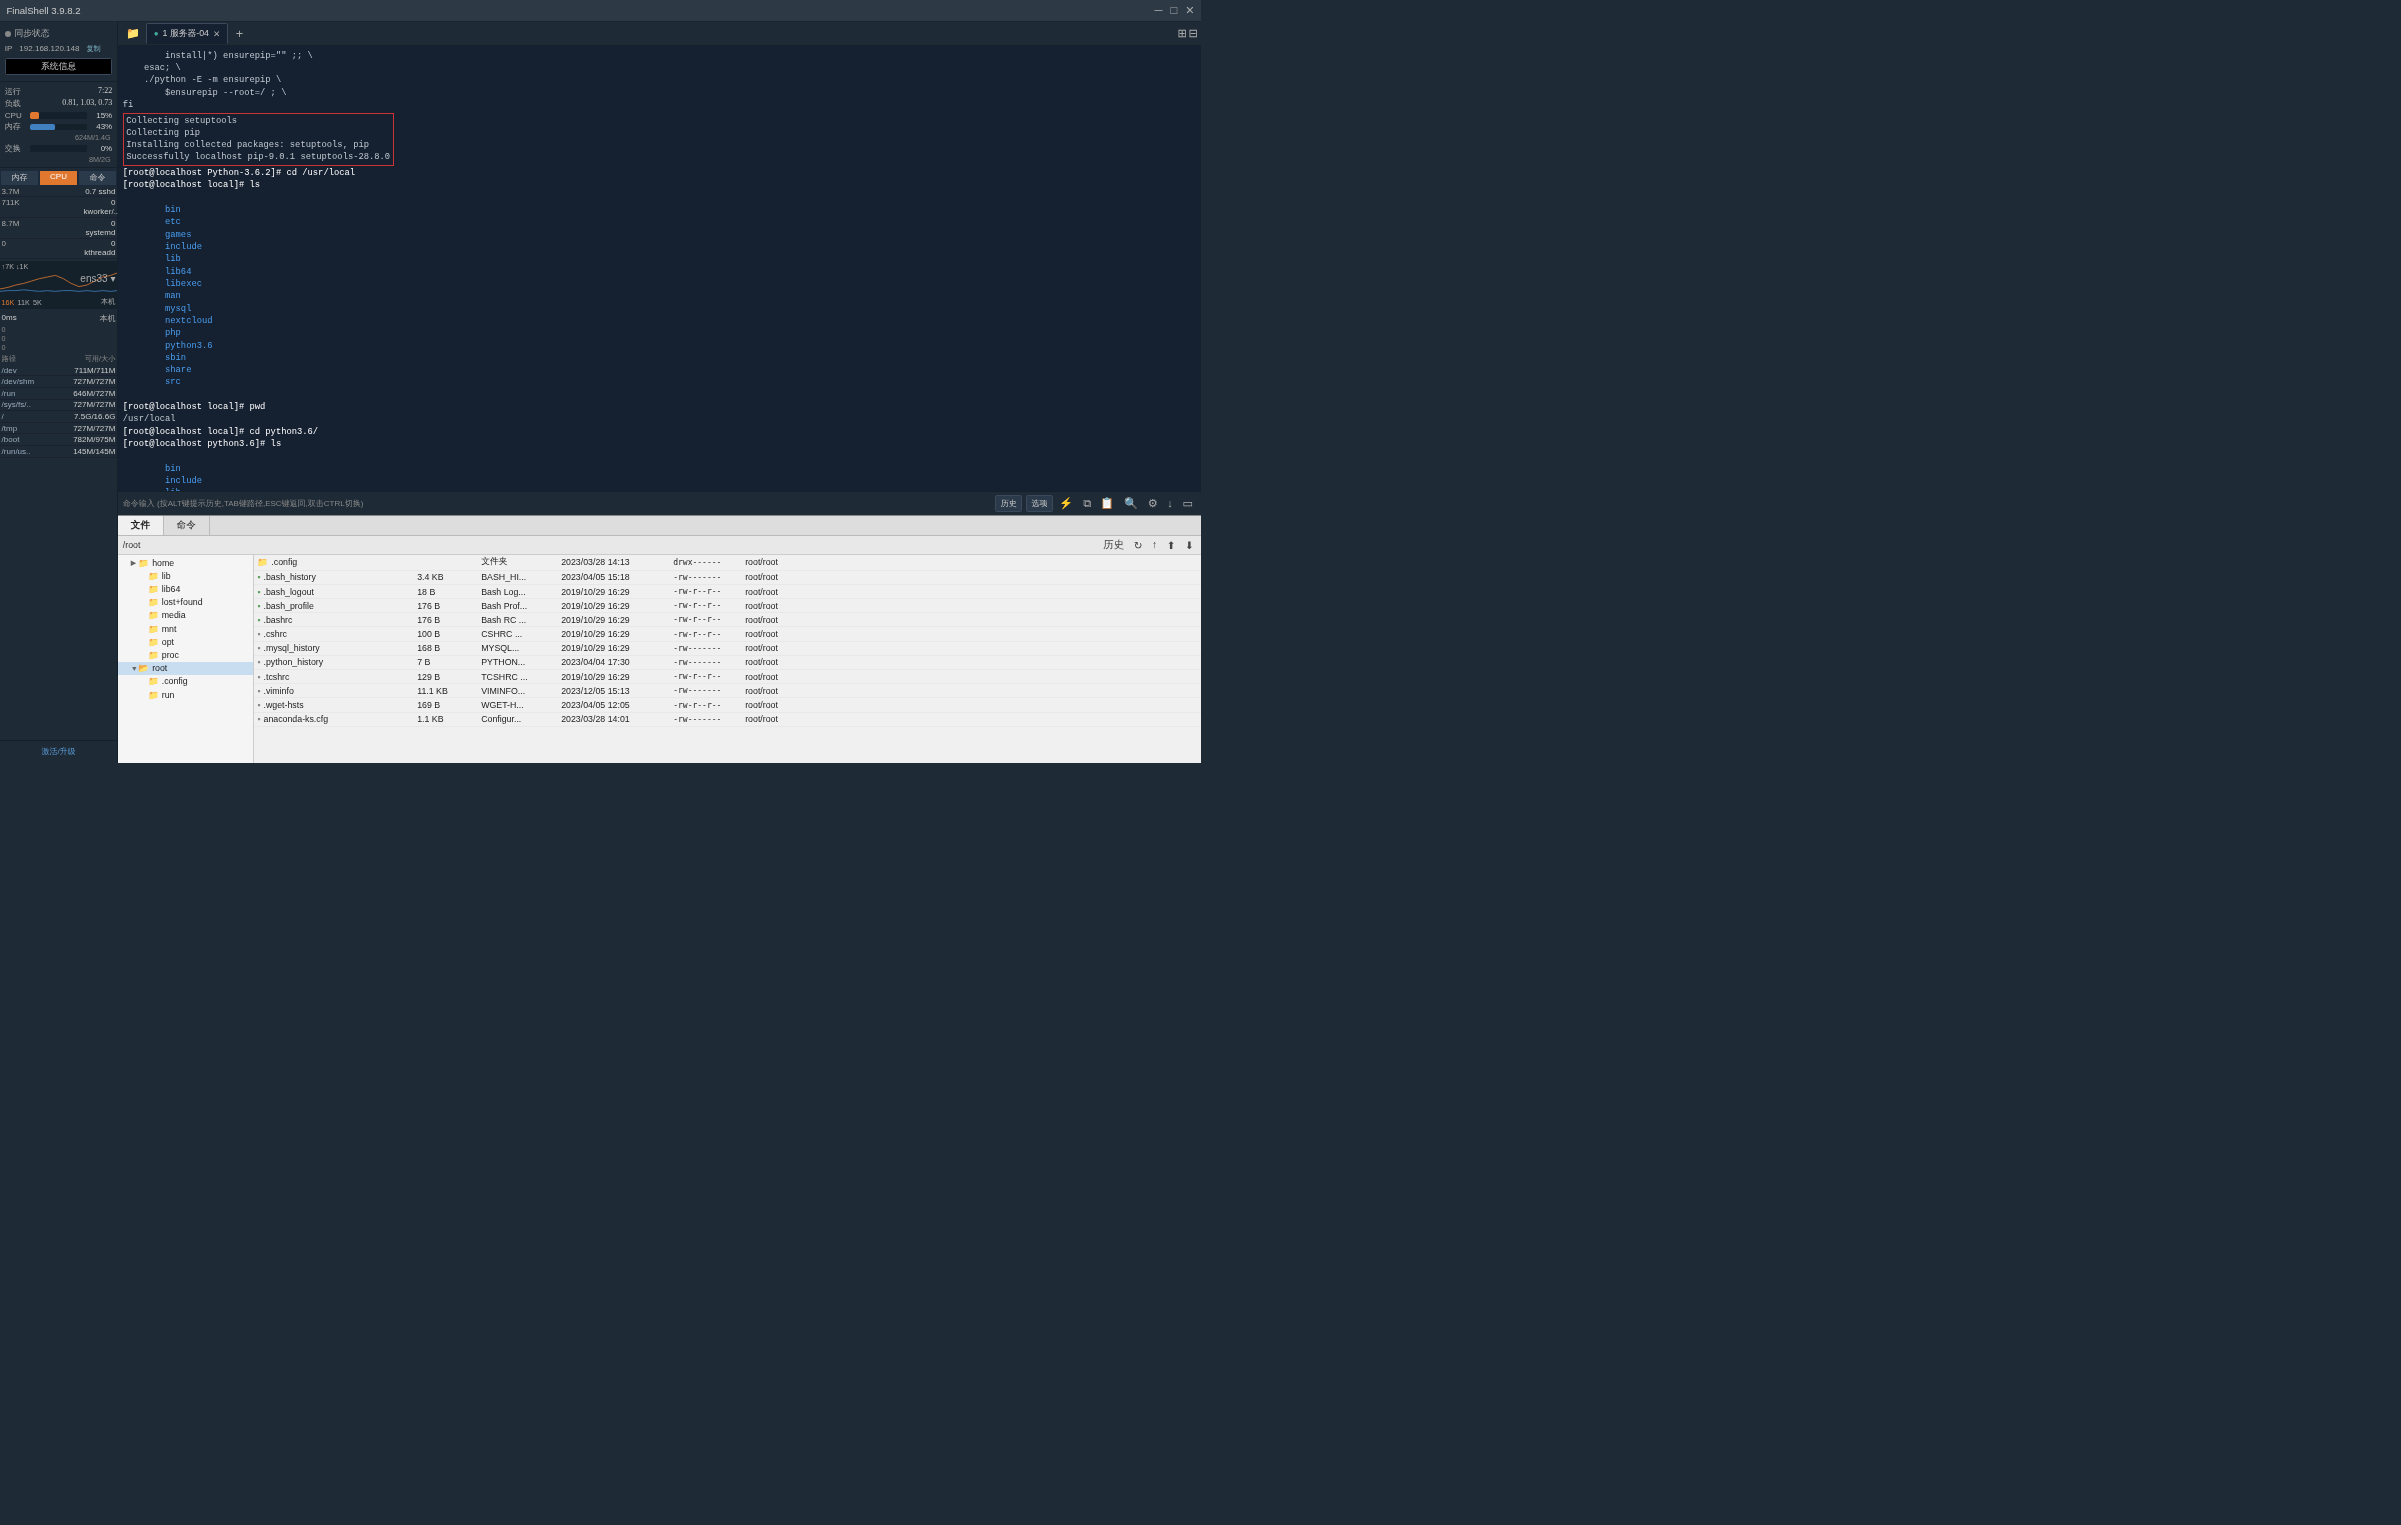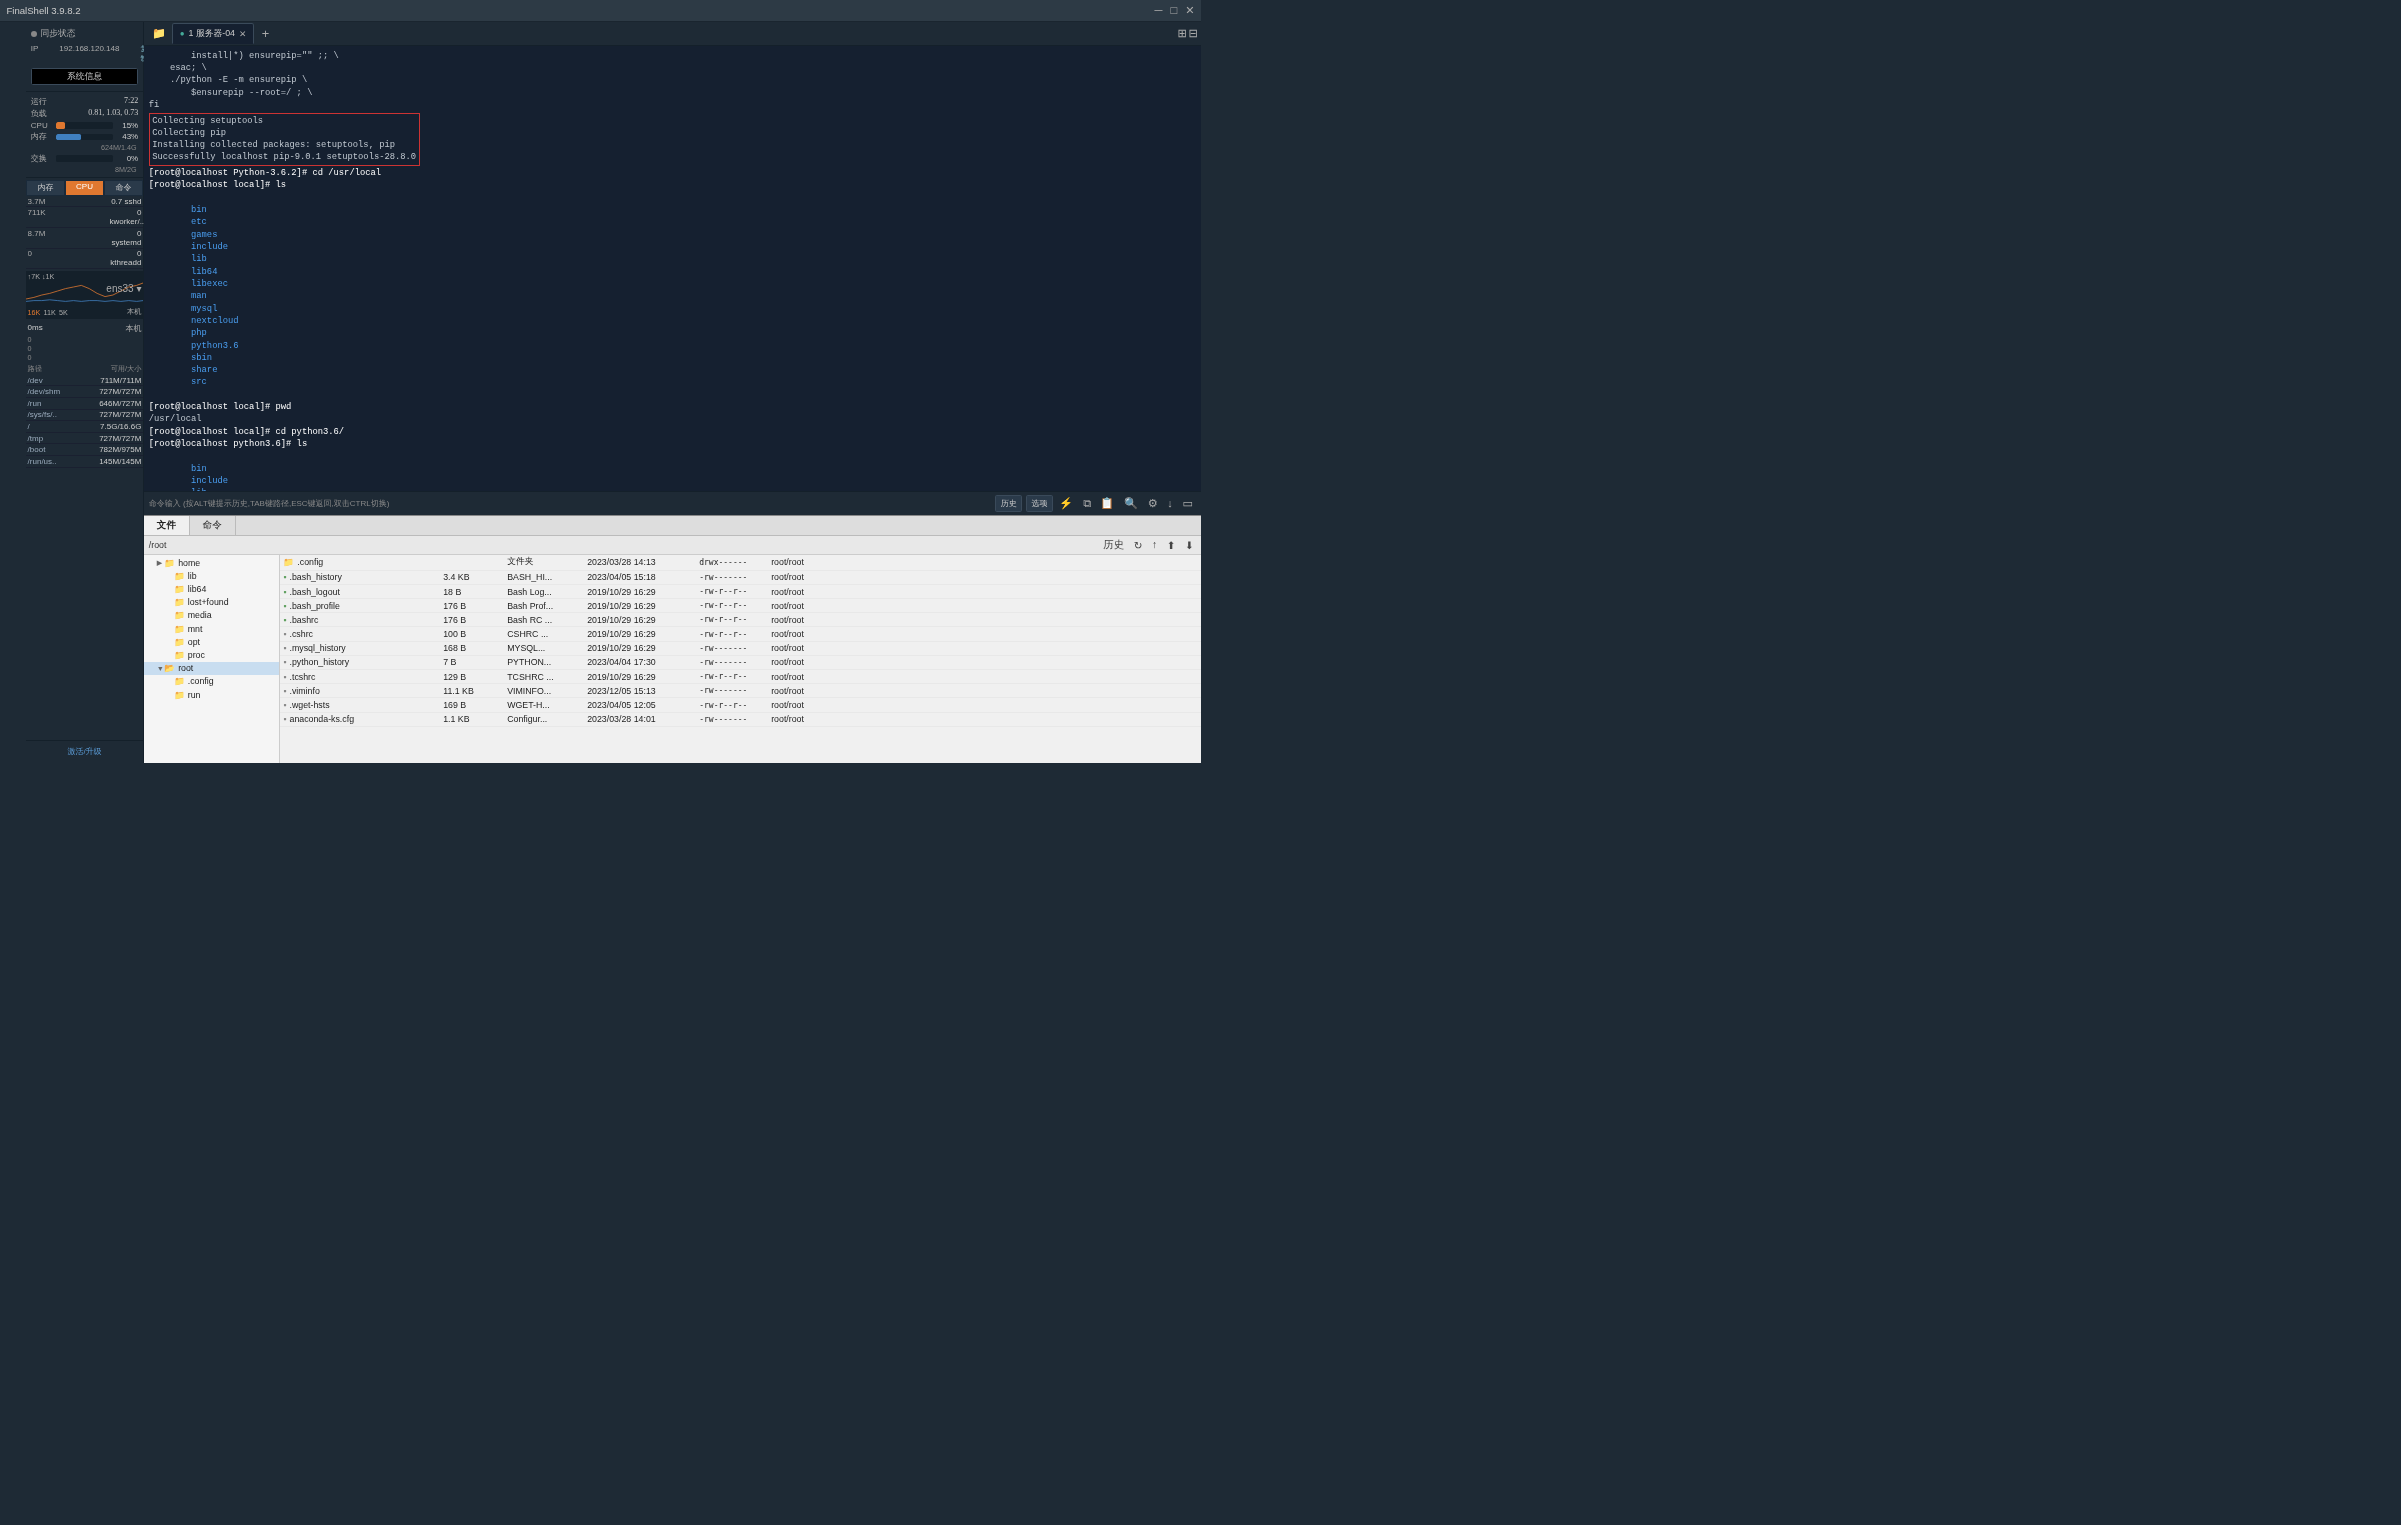--- a/index.html
+++ b/index.html
@@ -34,21 +34,20 @@
     #titlebar .win-controls span {
       font-size: 11.2px;
       color: #aaa;
       cursor: pointer;
     }
 
     
     #main-layout {
       display: flex;
       height: calc(763px - 22.4px);
-      margin-left: 26px;
     }
 
     
     #sidebar {
       width: 118px;
       background: #1e2a35;
       border-right: 0.8px solid #14202a;
       display: flex;
       flex-direction: column;
       flex-shrink: 0;
@@ -69,22 +68,22 @@
     }
     .sync-dot {
       width: 6.4px; height: 6.4px;
       border-radius: 50%;
       background: #888;
       flex-shrink: 0;
     }
 
     .ip-row {
       display: flex;
-      align-items: flex-start;
-      gap: 21px;
+      align-items: center;
+      gap: 7px;
       font-size: 8px;
       color: #aaa;
       padding: 1.6px 0;
     }
     .copy-btn {
       font-size: 7.2px;
       color: #5b9bd5;
       cursor: pointer;
       background: none;
       border: none;

